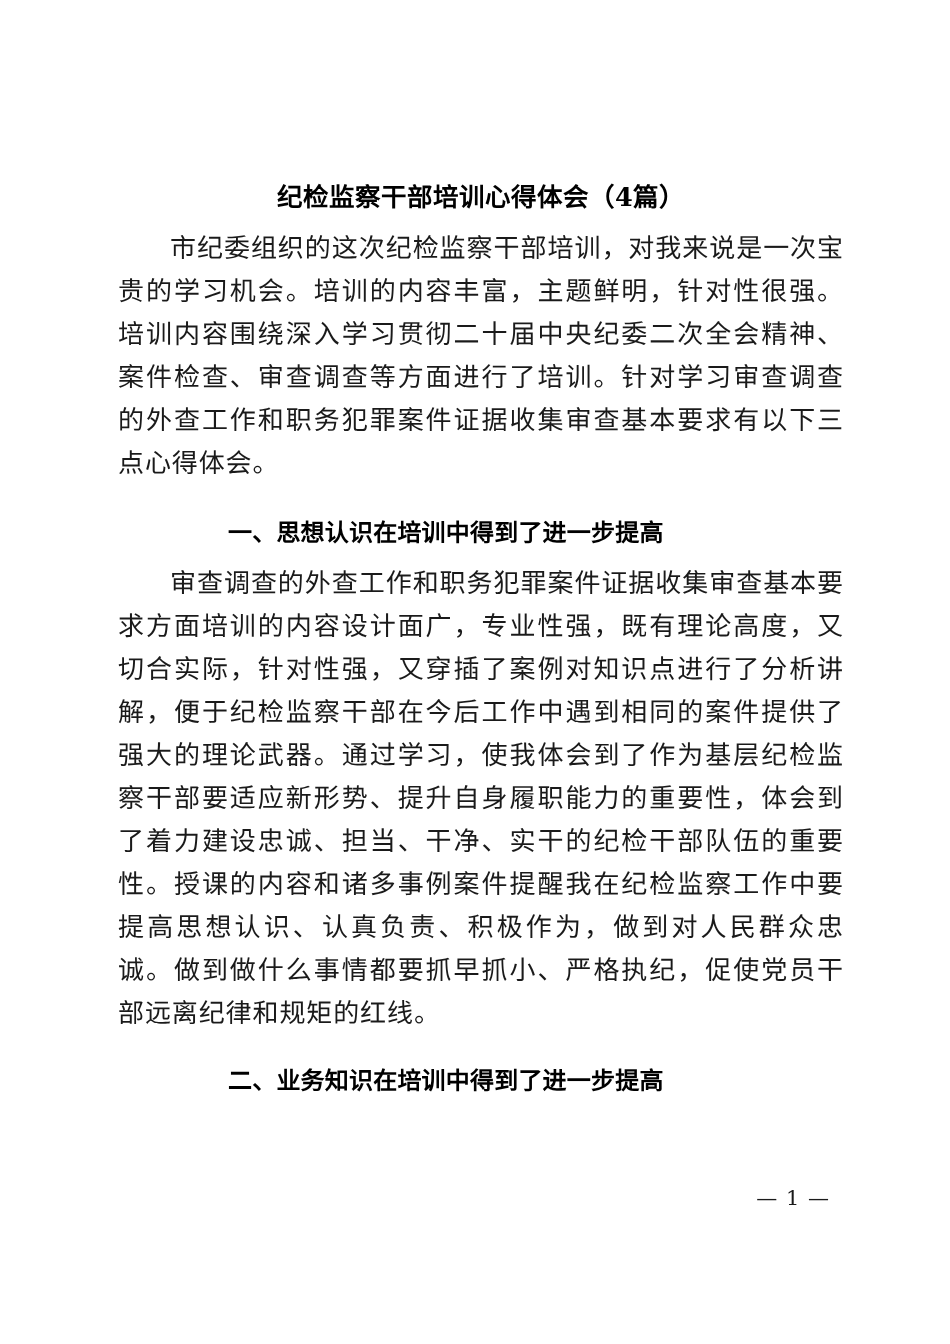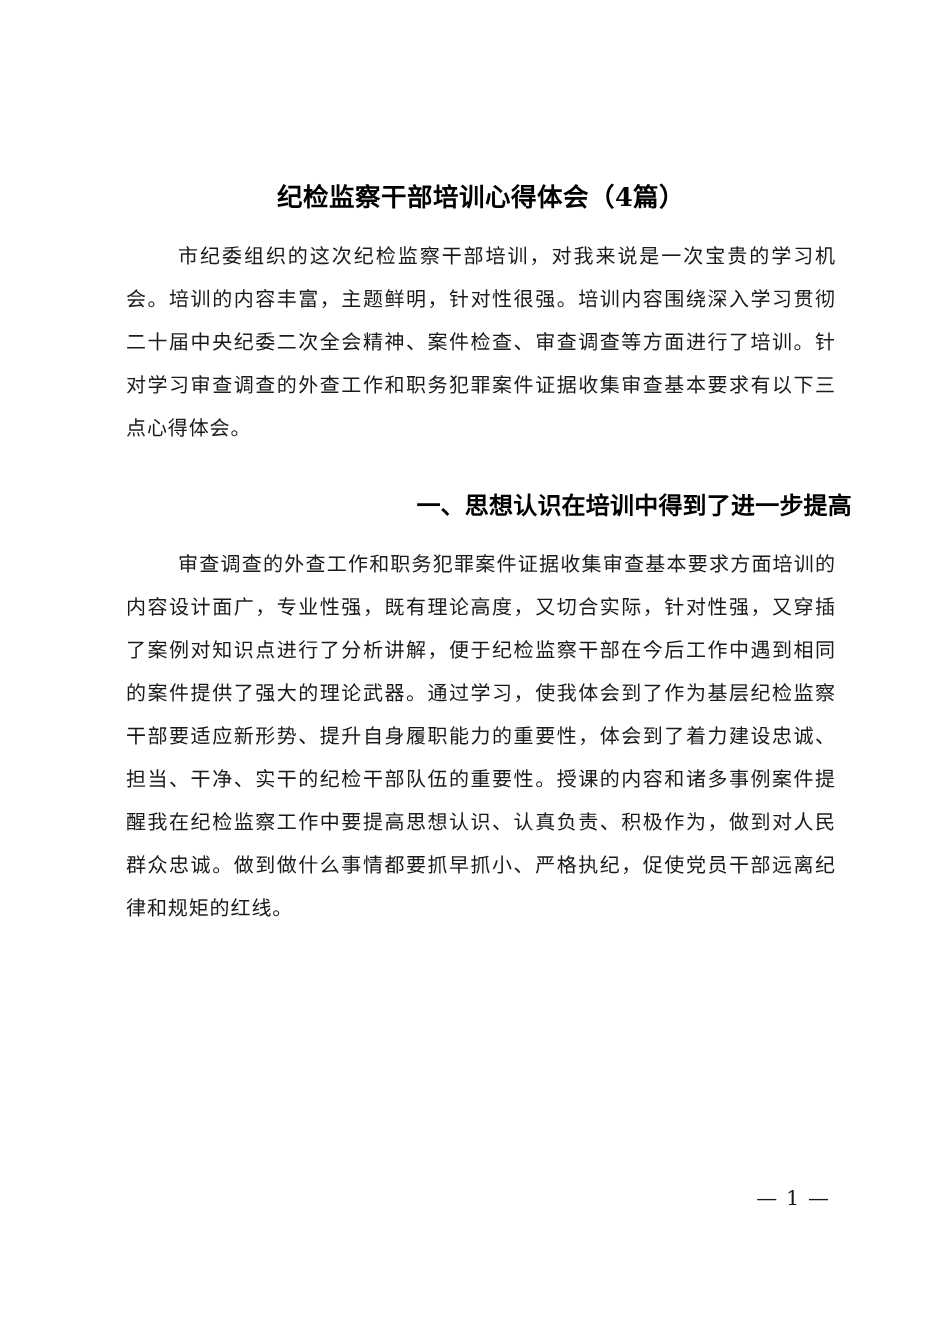--- a/index.html
+++ b/index.html
@@ -52,33 +52,32 @@
   .section-heading {
     font-family: "Liberation Sans", "DejaVu Sans", sans-serif;
     font-weight: bold;
     font-size: 24px;
     line-height: 43px;
     color: #000000;
     text-indent: 118px;
     margin: 0;
     letter-spacing: 0.2px;
     white-space: nowrap;
-    text-align: right;
   }
 
   .heading-spacer-top { height: 18px; }
   .heading-spacer-bot { height: 16px; }
 
   
   .body-para {
     font-family: "DejaVu Sans", "Liberation Sans", sans-serif;
-    font-size: 20px;
+    font-size: 26px;
     line-height: 43px;
     color: #1a1a1a;
-    margin: 16px;
+    margin: 8px;
     text-align: justify;
     text-align-last: left;
     text-justify: inter-character;
     letter-spacing: 0.9px;
     text-indent: 52px;
     word-break: break-all;
   }
 
   
   .page-footer {
@@ -106,18 +105,19 @@
     <p class="body-para">市纪委组织的这次纪检监察干部培训，对我来说是一次宝贵的学习机会。培训的内容丰富，主题鲜明，针对性很强。培训内容围绕深入学习贯彻二十届中央纪委二次全会精神、案件检查、审查调查等方面进行了培训。针对学习审查调查的外查工作和职务犯罪案件证据收集审查基本要求有以下三点心得体会。</p>
 
     <div class="heading-spacer-top"></div>
 
     <h3 class="section-heading">一、思想认识在培训中得到了进一步提高</h3>
 
     <p class="body-para">审查调查的外查工作和职务犯罪案件证据收集审查基本要求方面培训的内容设计面广，专业性强，既有理论高度，又切合实际，针对性强，又穿插了案例对知识点进行了分析讲解，便于纪检监察干部在今后工作中遇到相同的案件提供了强大的理论武器。通过学习，使我体会到了作为基层纪检监察干部要适应新形势、提升自身履职能力的重要性，体会到了着力建设忠诚、担当、干净、实干的纪检干部队伍的重要性。授课的内容和诸多事例案件提醒我在纪检监察工作中要提高思想认识、认真负责、积极作为，做到对人民群众忠诚。做到做什么事情都要抓早抓小、严格执纪，促使党员干部远离纪律和规矩的红线。</p>
 
     <div class="heading-spacer-bot"></div>
 
+    <h3 class="section-heading">二、业务知识在培训中得到了进一步提高</h3>
 
   </div>
 
   <div class="page-footer">— 1 —</div>
 
 </div>
 
 </body></html>

